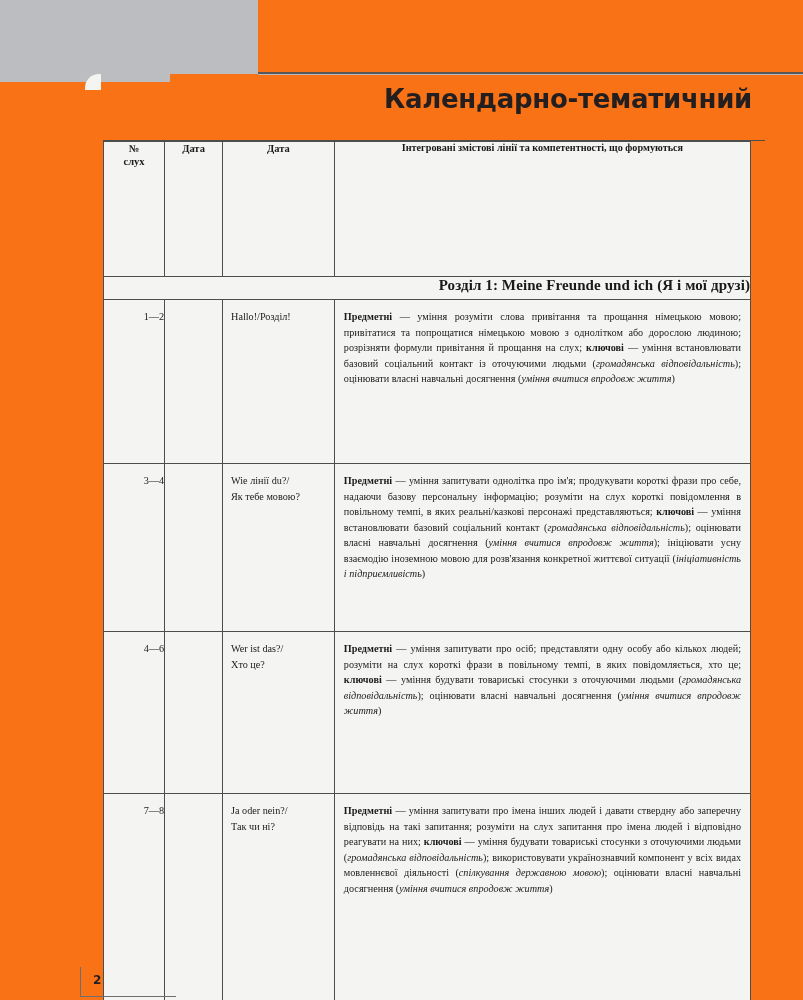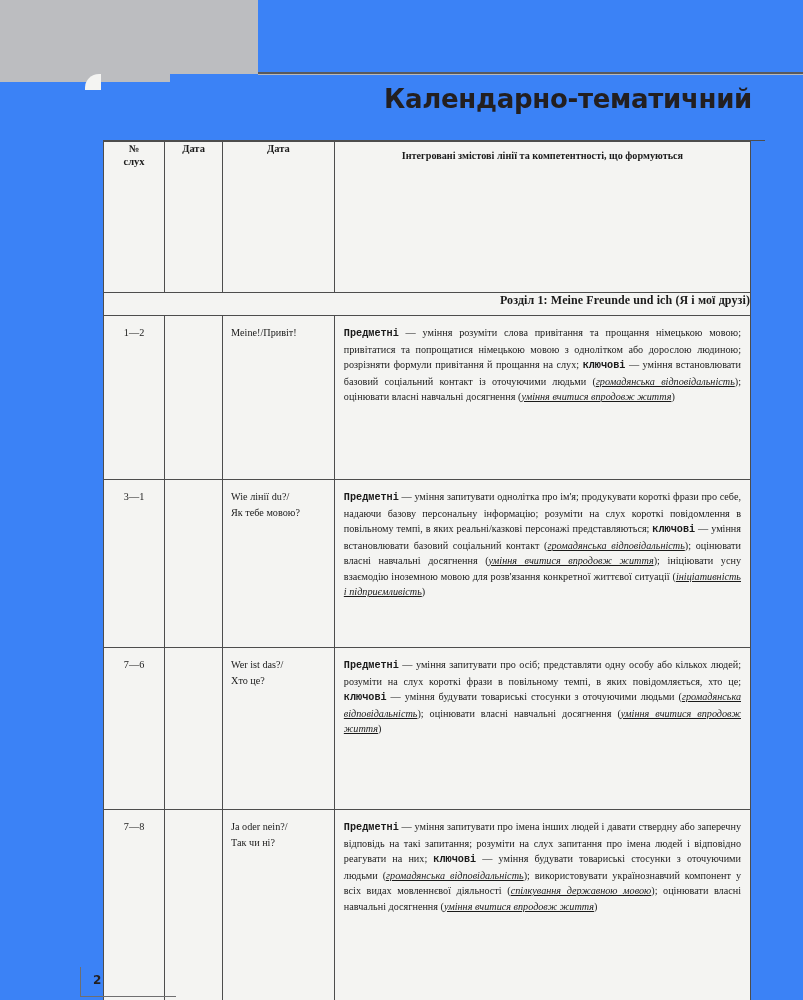--- a/index.html
+++ b/index.html
@@ -4,21 +4,21 @@
 <style>
   html, body {
     margin: 0;
     padding: 0;
     background: #ffffff;
   }
   .page {
     position: relative;
     width: 803px;
     height: 1000px;
-    background: #3b82f6;
+    background: #f97316;
     overflow: hidden;
     font-family: "Liberation Serif", "DejaVu Serif", serif;
   }
 
   
   .hdr-gray {
     position: absolute;
     left: 0;
     top: 0;
     width: 258px;
@@ -109,63 +109,63 @@
     height: 134px;
     vertical-align: middle;
     text-align: center;
     font-weight: bold;
     font-size: 10.5px;
     line-height: 1.25;
     padding: 2px 5px;
   }
   .hrow td.col-i {
     font-size: 10.2px;
-    padding: 8px 10px;
+    padding: 0 10px;
   }
 
   
   .section-row td {
     height: 22px;
     vertical-align: middle;
     text-align: right;
     font-weight: bold;
-    font-size: 12px;
+    font-size: 15px;
     padding: 2px 9px 2px 4px;
     letter-spacing: 0.1px;
   }
 
   
   .brow td {
     padding: 8px 5px 4px 5px;
     font-size: 10.2px;
     line-height: 1.52;
   }
   .brow td.col-n {
-    text-align: center;
+    text-align: right;
     padding-top: 9px;
   }
   .brow td.col-t {
     padding-left: 8px;
     padding-right: 4px;
     padding-top: 9px;
     text-align: left;
   }
   .brow td.col-i {
     text-align: justify;
     text-justify: inter-word;
     padding: 9px 9px 6px 9px;
     hyphens: manual;
   }
   .r1 td { height: 148px; }
   .r2 td { height: 152px; }
   .r3 td { height: 146px; }
   .r4 td { height: 206px; }
 
-  b.lead { font-weight: bold; font-family: Liberation Mono, monospace; }
-  i.comp { font-style: italic; text-decoration: underline; }
+  b.lead { font-weight: bold; }
+  i.comp { font-style: italic; }
 
   
   .foot-vrule {
     position: absolute;
     left: 80px;
     top: 967px;
     width: 1px;
     height: 30px;
     background: #6e6e70;
   }
@@ -221,40 +221,40 @@
           <td class="col-i">Інтегровані змістові лінії та компетентності, що формуються</td>
         </tr>
 
         <tr class="section-row">
           <td colspan="4">Розділ 1: Meine Freunde und ich (Я і мої друзі)</td>
         </tr>
 
         <tr class="brow r1">
           <td class="col-n">1—2</td>
           <td class="col-d"></td>
-          <td class="col-t">Meine!/Привіт!</td>
+          <td class="col-t">Hallo!/Розділ!</td>
           <td class="col-i">
             <b class="lead">Предметні</b><span> — уміння розуміти слова привітання та прощання німецькою мовою; привітатися та попрощатися німецькою мовою з однолітком або дорослою людиною; розрізняти формули привітання й прощання на слух; </span><b class="lead">ключові</b><span> — уміння встановлювати базовий соціальний контакт із оточуючими людьми (</span><i class="comp">громадянська відповідальність</i><span>); оцінювати власні навчальні досягнення (</span><i class="comp">уміння вчитися впродовж життя</i><span>)</span>
           </td>
         </tr>
 
         <tr class="brow r2">
-          <td class="col-n">3—1</td>
+          <td class="col-n">3—4</td>
           <td class="col-d"></td>
           <td class="col-t">
             <span>Wie лінії du?/</span><br>
             <span>Як тебе мовою?</span>
           </td>
           <td class="col-i">
             <b class="lead">Предметні</b><span> — уміння запитувати однолітка про ім'я; продукувати короткі фрази про себе, надаючи базову персональну інформацію; розуміти на слух короткі повідомлення в повільному темпі, в яких реальні/казкові персонажі представляються; </span><b class="lead">ключові</b><span> — уміння встановлювати базовий соціальний контакт (</span><i class="comp">громадянська відповідальність</i><span>); оцінювати власні навчальні досягнення (</span><i class="comp">уміння вчитися впродовж життя</i><span>); ініціювати усну взаємодію іноземною мовою для розв'язання конкретної життєвої ситуації (</span><i class="comp">ініціативність і підприємливість</i><span>)</span>
           </td>
         </tr>
 
         <tr class="brow r3">
-          <td class="col-n">7—6</td>
+          <td class="col-n">4—6</td>
           <td class="col-d"></td>
           <td class="col-t">
             <span>Wer ist das?/</span><br>
             <span>Хто це?</span>
           </td>
           <td class="col-i">
             <b class="lead">Предметні</b><span> — уміння запитувати про осіб; представляти одну особу або кількох людей; розуміти на слух короткі фрази в повільному темпі, в яких повідомляється, хто це; </span><b class="lead">ключові</b><span> — уміння будувати товариські стосунки з оточуючими людьми (</span><i class="comp">громадянська відповідальність</i><span>); оцінювати власні навчальні досягнення (</span><i class="comp">уміння вчитися впродовж життя</i><span>)</span>
           </td>
         </tr>
 

